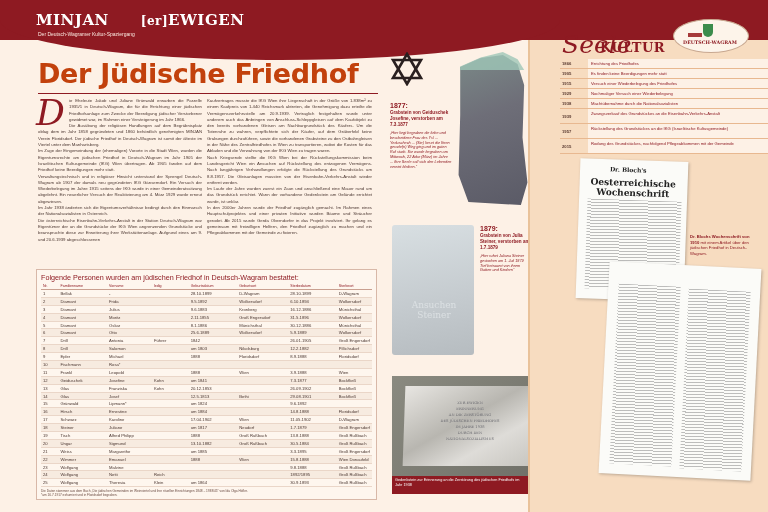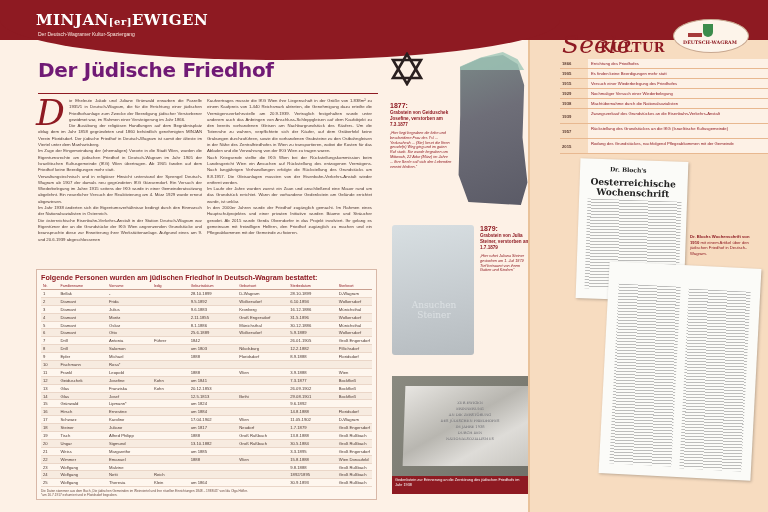--- a/index.html
+++ b/index.html
@@ -1,30 +1,30 @@
 <!DOCTYPE html>
 <html><head>
 <meta charset="utf-8">
 <style>
   html,body{margin:0;padding:0;}
   body{width:768px;height:512px;overflow:hidden;background:#fdf1e6;font-family:"Liberation Sans",sans-serif;position:relative;color:#3a2a24;}
   .header-band{position:absolute;left:0;top:0;width:768px;height:40px;background:#8e1a22;}
   .header-curve{position:absolute;left:0;top:20px;width:560px;height:40px;background:#8e1a22;border-radius:0 0 50% 50%/0 0 100% 100%;}
   .brand{position:absolute;left:36px;top:11px;color:#fff;font-family:"DejaVu Serif",serif;font-size:15px;letter-spacing:0.5px;font-weight:bold;}
-  .brand small{font-size:10px;vertical-align:middle;}
+  .brand small{font-size:12px;vertical-align:middle;margin-left:32px;}
   .brand-sub{position:absolute;left:38px;top:31px;color:#fbe9e0;font-size:5px;}
-  .page-title{position:absolute;left:38px;top:58px;font-size:20px;font-weight:bold;color:#701a75;font-family:"DejaVu Sans",sans-serif;letter-spacing:-0.3px;}
+  .page-title{position:absolute;left:38px;top:58px;font-size:27px;font-weight:bold;color:#c2410c;font-family:"DejaVu Sans",sans-serif;letter-spacing:-0.3px;}
   .title-rule{position:absolute;left:38px;top:93px;width:340px;height:1px;background:#8e1a22;}
   .col{position:absolute;font-size:4.3px;line-height:6.3px;color:#4a3630;text-align:justify;}
   .col1{left:38px;top:98px;width:164px;}
   .col2{left:207px;top:98px;width:165px;}
   .dropcap{float:left;font-family:"DejaVu Serif",serif;font-style:italic;font-size:36px;line-height:30px;color:#8e1a22;margin:0 3px 0 -2px;width:30px;}
   .col p{margin:0;}
   .table-box{position:absolute;left:36px;top:269px;width:339px;height:229px;border:1px solid #d8b8a8;background:#fef6ee;}
-  .table-title{font-size:7.2px;font-weight:bold;color:#8e1a22;padding:3px 4px 1px 4px;}
+  .table-title{font-size:7.2px;font-weight:normal;color:#8e1a22;padding:3px 4px 1px 4px;}
   table{border-collapse:collapse;width:331px;margin-left:4px;}
   th{font-size:3.6px;color:#8e1a22;font-weight:normal;text-align:left;border-bottom:1px solid #c9a090;height:6px;padding:0 2px;}
   td{font-size:4.2px;color:#4a3630;height:6.9px;padding:0 2px;border-bottom:0.5px solid #ead6c8;white-space:nowrap;}
   tr:nth-child(even) td{background:#f7ebe0;}
   .table-foot{font-size:3.2px;color:#6a4a40;padding:2px 4px;line-height:4px;}
   .star{position:absolute;left:390px;top:52px;width:34px;height:34px;}
   .caption{position:absolute;font-size:4.6px;line-height:6px;color:#8e1a22;font-weight:bold;}
   .caption .year{font-size:7px;display:block;margin-bottom:1px;}
   .caption .quote{font-weight:normal;font-style:italic;font-size:3.8px;line-height:4.8px;display:block;margin-top:3px;}
   .stone1{position:absolute;left:452px;top:55px;width:82px;height:150px;background:linear-gradient(160deg,#7b8a88 0%,#6e6e78 40%,#5a5a66 100%);clip-path:polygon(10% 8%,35% 2%,62% 0%,80% 6%,88% 20%,86% 55%,92% 85%,84% 100%,20% 98%,8% 80%,10% 40%);}

